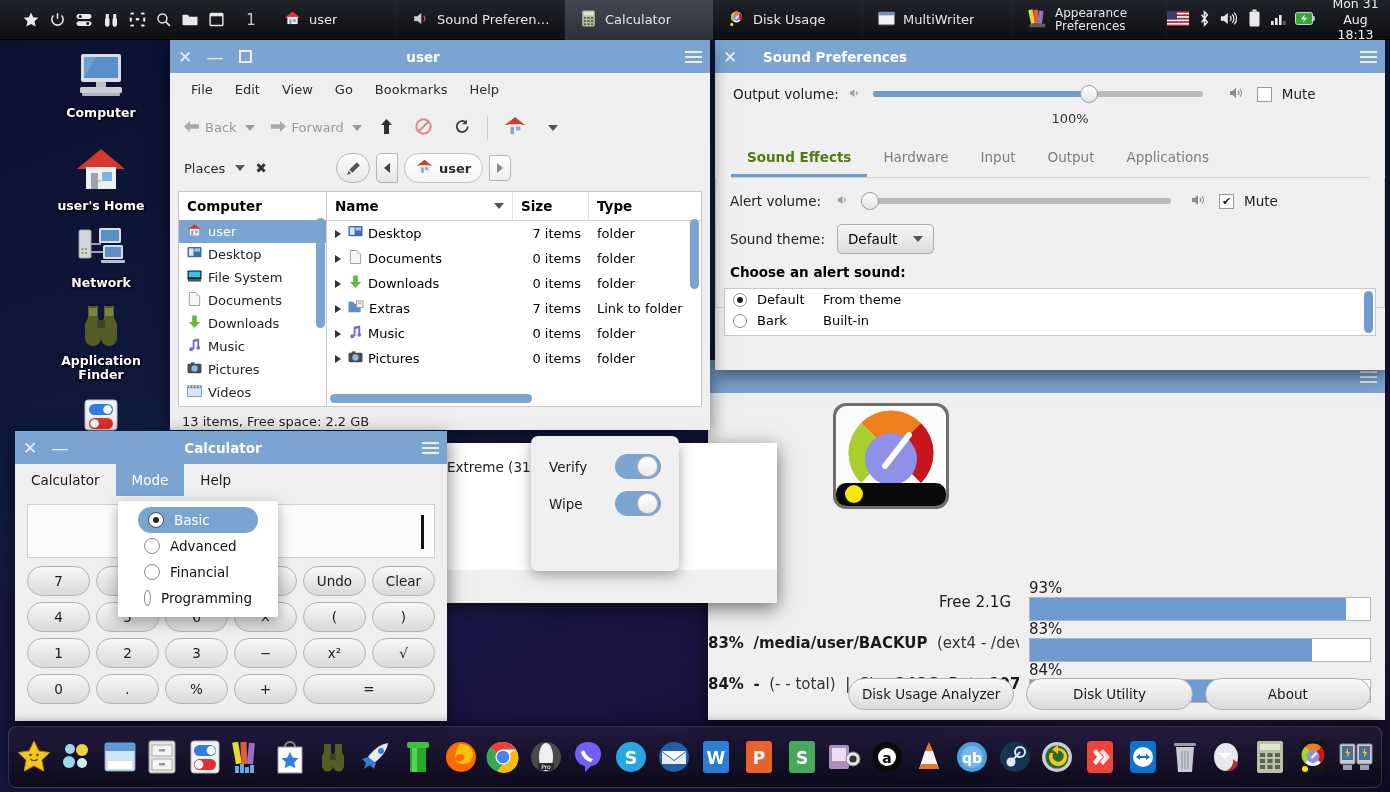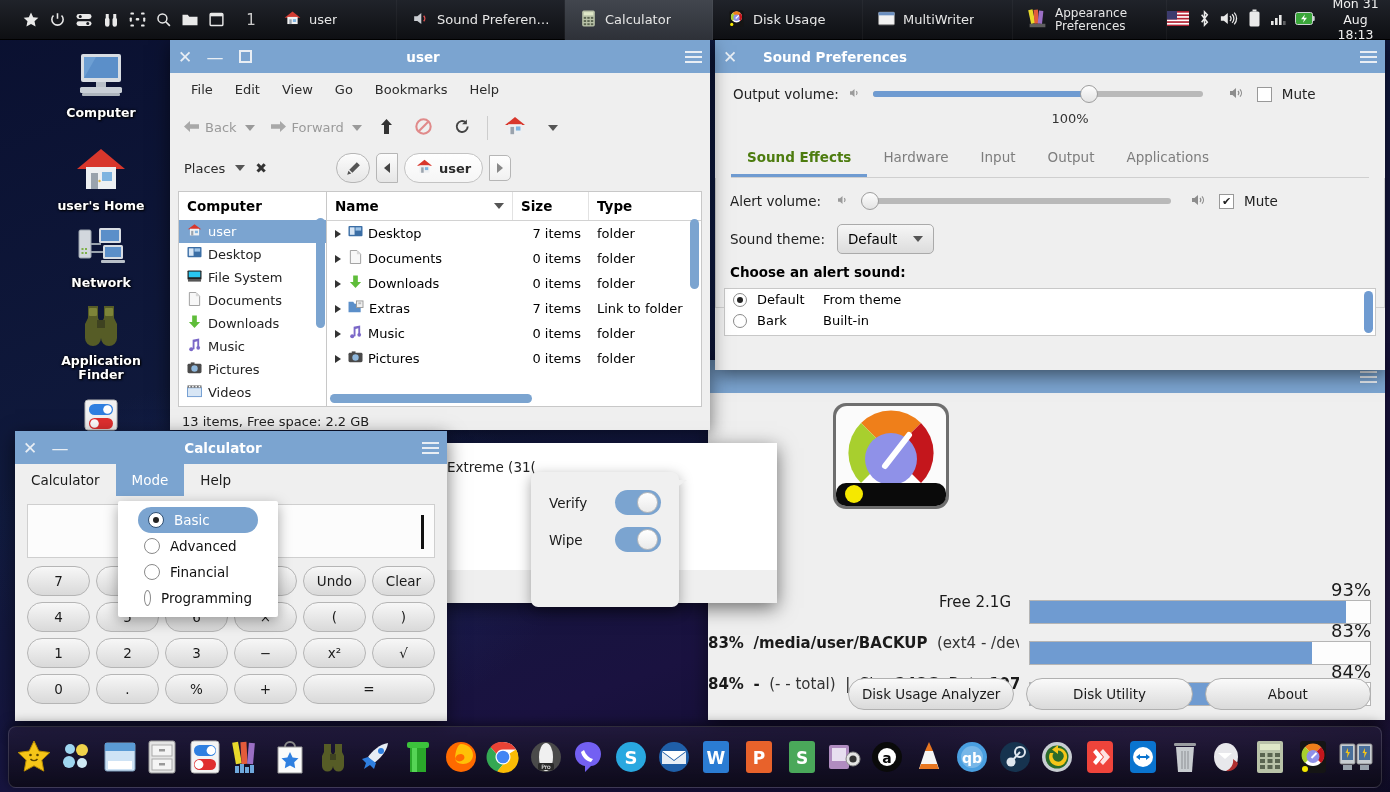--- a/index.html
+++ b/index.html
@@ -128,21 +128,21 @@
   
   #diskusage { left: 708px; top: 360px; width: 677px; height: 360px; z-index: 8; }
   .du-body { padding: 8px 14px; position:relative; height: 327px;}
   .du-icon { position:absolute; left: 122px; top: 8px; }
   .du-rows { position:absolute; left: 0; right: 14px; top: 186px; }
   .du-line { display:flex; align-items:flex-start; gap: 10px; height: 41px; }
   .du-text { flex: 1; font-size: 15px; color:#1a1a1a; white-space: nowrap; padding-top: 14px; overflow:hidden;}
   .du-text b { font-weight: bold; }
   .du-text .dim { color:#333; }
   .du-meter { width: 342px; }
-  .du-pct { text-align:right; font-size: 18px; color:#1a1a1a; }
+  .du-pct { text-align:left; font-size: 15px; color:#1a1a1a; }
   .du-bar { height: 24px; border:1px solid #b5b5b5; background:#fdfdfd; }
   .du-bar span { display:block; height:100%; background:#6f9bd1; }
   .du-buttons { position:absolute; left: 140px; right: 14px; bottom: 10px; display:flex; gap: 12px; }
   .btn-pill {
     flex:1; height: 32px; border-radius: 16px; border:1px solid #b0b0b0;
     background: linear-gradient(180deg,#fafafa,#dadada); display:flex; align-items:center;
     justify-content:center; font-size: 13.5px; color:#1a1a1a;
   }
   
   #multiwriter { left: 437px; top: 443px; width: 340px; height: 160px; z-index: 11; }
@@ -151,21 +151,21 @@
   .mw-round {
     position:absolute; right: 46px; top: 4px; width: 36px; height: 36px; border-radius:50%;
     background: linear-gradient(180deg,#f3f3f3,#d6d6d6); border:1px solid #b3b3b3;
     display:flex; align-items:center; justify-content:center;
   }
   .mw-round .hamburger i { background:#222; height: 3px; }
   .mw-diamond { position:absolute; right: 12px; top: 8px; }
   .mw-body { background:#fff; height: 127px; padding: 16px 10px; font-size:13.5px; color:#222;}
   
   #mw-popup {
-    position:absolute; left: 531px; top: 472px; width: 148px; height: 135px;
+    position:absolute; left: 531px; top: 436px; width: 148px; height: 135px;
     background: #f0f0f0; border-radius: 7px; box-shadow: 0 4px 14px rgba(0,0,0,0.35);
     z-index: 20; padding: 12px 0;
   }
   #mw-popup::after {
     content:""; position:absolute; right: -8px; top: 8px; width: 0; height: 0;
     border-top: 10px solid #f0f0f0; border-right: 14px solid transparent;
   }
   .mwp-row { display:flex; align-items:center; justify-content:space-between; padding: 6px 18px; font-size:13.5px; color:#1a1a1a;}
   .toggle { width: 46px; height: 25px; border-radius: 13px; background:#cfcfcf; position:relative; }
   .toggle.on { background:#7ba4d0; }

